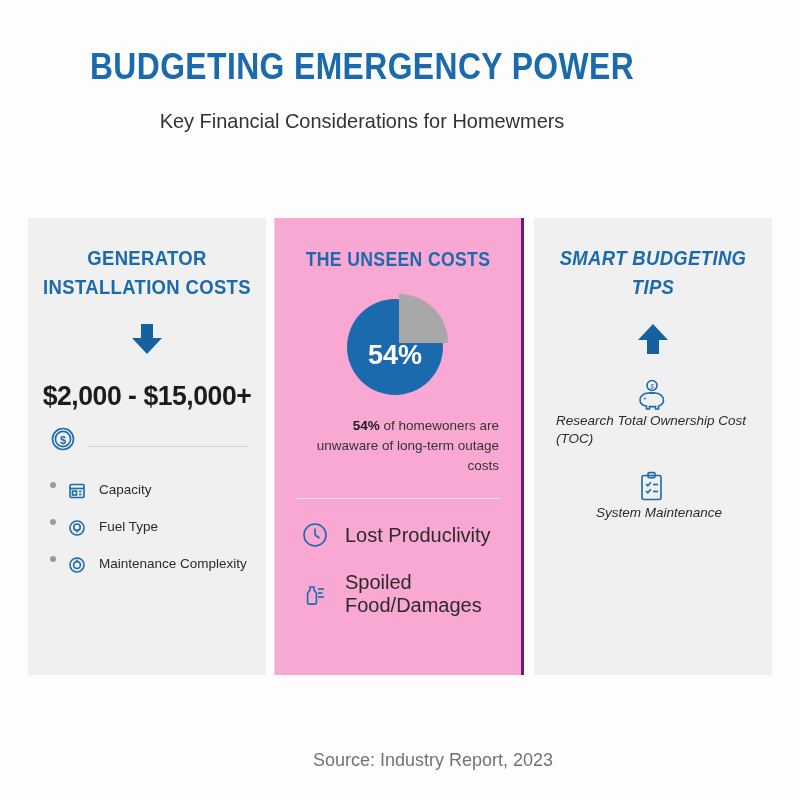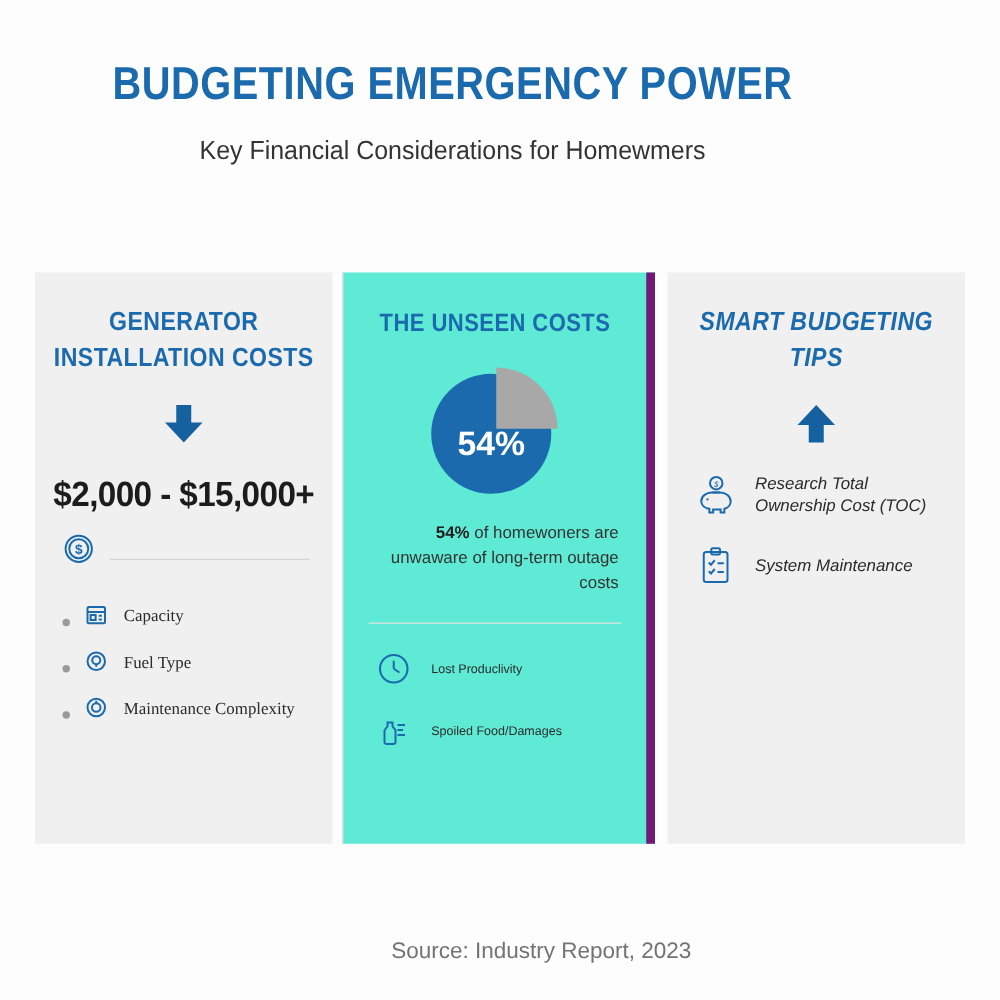--- a/index.html
+++ b/index.html
@@ -54,23 +54,23 @@
     box-sizing: border-box;
   }
   .panel-left {
     left: 28px;
     width: 238px;
     background: #f0f0f0;
   }
   .panel-mid {
     left: 274px;
     width: 250px;
-    background: #5eead4;
+    background: #f9a8d4;
     border-left: 1px solid #d8d8d8;
-    border-right: 7px solid #701a75;
+    border-right: 3px solid #701a75;
   }
   .panel-right {
     left: 534px;
     width: 238px;
     background: #f0f0f0;
     font-style: italic;
   }
 
   .col-title {
     text-align: center;
@@ -146,23 +146,22 @@
     background: #d5d5d5;
     margin-left: 12px;
     margin-top: 12px;
   }
   .bullet-list {
     margin-top: 26px;
     margin-left: 22px;
   }
   .bullet-item {
     display: flex;
-    align-items: flex-end;
+    align-items: flex-start;
     margin-bottom: 19px;
-    font-family: Liberation Serif, serif;
   }
   .dot {
     width: 6px;
     height: 6px;
     border-radius: 50%;
     background: #9a9a9a;
     flex: 0 0 auto;
     margin-right: 12px;
   }
   .bullet-icon {
@@ -204,31 +203,32 @@
     margin: 0 0 0 26px;
     padding-top: 22px;
   }
   .cost-icon {
     flex: 0 0 auto;
     width: 28px;
     height: 28px;
     margin-right: 16px;
   }
   .cost-text {
-    font-size: 10px;
+    font-size: 20px;
     color: #2b2b2b;
   }
 
   
   .tip-item {
     display: flex;
     align-items: center;
     margin-left: 22px;
     margin-right: 10px;
     margin-bottom: 22px;
+    flex-direction: column;
   }
   .tip-icon {
     flex: 0 0 auto;
     width: 34px;
     height: 34px;
     margin-right: 14px;
   }
   .tip-text {
     font-size: 13.5px;
     color: #2b2b2b;

